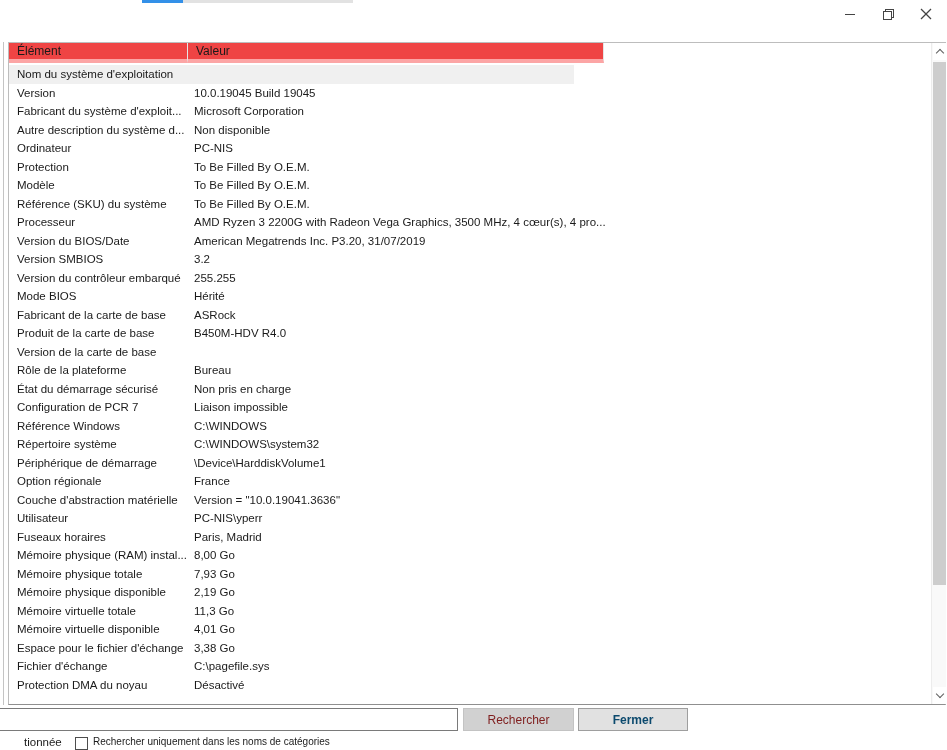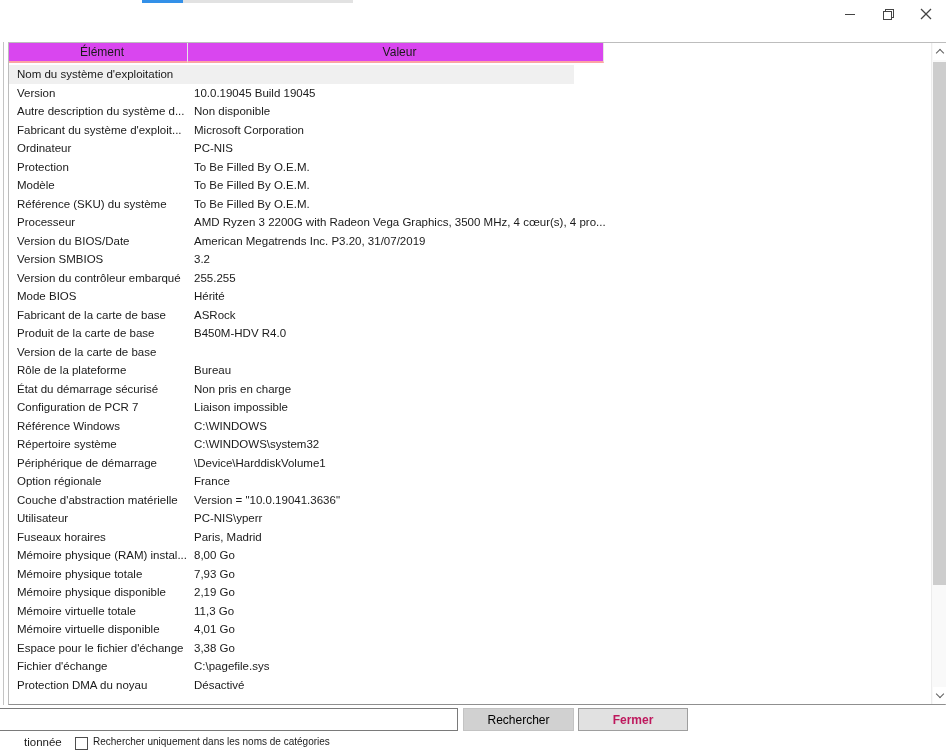--- a/index.html
+++ b/index.html
@@ -18,22 +18,22 @@
   .restore-glyph{position:relative;width:11px;height:11px;display:block;}
   .restore-glyph::before{content:"";position:absolute;right:0;top:0;width:7px;height:7px;border:1px solid #444;}
   .restore-glyph::after{content:"";position:absolute;left:0;bottom:0;width:7px;height:7px;border:1px solid #444;background:#fff;}
   
   .splitter{position:absolute;left:3px;top:42px;width:1px;height:663px;background:#c4c4c4;}
   .list-frame{
     position:absolute;left:8px;top:42px;width:938px;height:663px;
     border:1px solid #bdbdbd;border-bottom-color:#8f8f8f;background:#fff;box-sizing:border-box;
   }
   .lv-header{position:absolute;left:9px;top:43px;height:20px;display:flex;font-size:12px;}
-  .lv-hcell{box-sizing:border-box;border-right:1px solid #e5e5e5;border-bottom:2px solid #fca5a5;
-    display:flex;align-items:center;padding-left:8px;background:#d946ef;white-space:nowrap;justify-content:center;}
+  .lv-hcell{box-sizing:border-box;border-right:1px solid #e5e5e5;border-bottom:4px solid #fca5a5;
+    display:flex;align-items:center;padding-left:8px;background:#ef4444;white-space:nowrap;}
   .lv-hcell.c1{width:179px;}
   .lv-hcell.c2{width:416px;}
   .lv-rows{position:absolute;left:9px;top:63px;width:921px;height:641px;overflow:hidden;padding-top:2px;}
   .row{position:relative;height:18.5px;}
   .row.selected{background:#f0f0f0;width:565px;}
   .cell-el,.cell-val{position:absolute;top:0;line-height:18.5px;font-size:11.5px;white-space:nowrap;}
   .cell-el{left:8px;}
   .cell-val{left:185px;}
   
   .vscroll{position:absolute;left:931px;top:43px;width:15px;height:661px;background:#f9f9f9;border-left:1px solid #ececec;box-sizing:border-box;}
@@ -42,22 +42,22 @@
   .sb-btn.down{bottom:0;}
   .chev{display:inline-block;width:5px;height:5px;border-right:1.4px solid #5f5f5f;border-bottom:1.4px solid #5f5f5f;}
   .chev.up{transform:rotate(-135deg);margin-top:3px;}
   .chev.down{transform:rotate(45deg);margin-bottom:3px;}
   .sb-thumb{position:absolute;left:1px;top:19px;width:13px;height:523px;background:#cdcdcd;}
   
   .search-input{position:absolute;left:-2px;top:708px;width:460px;height:23px;box-sizing:border-box;
     border:1px solid #7a7a7a;background:#fff;font-family:"Liberation Sans",sans-serif;font-size:12px;padding:0 6px;outline:none;}
   .btn{position:absolute;top:708px;height:23px;box-sizing:border-box;font-family:"Liberation Sans",sans-serif;
     font-size:12px;display:flex;align-items:center;justify-content:center;}
-  .btn.search{left:463px;width:111px;background:#d1d1d1;border:1px solid #c3c3c3;color:#000000;}
-  .btn.close{left:578px;width:110px;background:#e1e1e1;border:1px solid #9e9e9e;color:#be185d;font-weight:600;}
+  .btn.search{left:463px;width:111px;background:#d1d1d1;border:1px solid #c3c3c3;color:#7f1d1d;}
+  .btn.close{left:578px;width:110px;background:#e1e1e1;border:1px solid #9e9e9e;color:#0c4a6e;font-weight:600;}
   
   .cut-text{position:absolute;left:0;top:736px;font-size:11.5px;white-space:nowrap;padding-left:24px;}
   .chk{position:absolute;left:75px;top:737px;width:11px;height:11px;border:1px solid #4d4d4d;background:#fff;}
   .chk-label{position:absolute;left:93px;top:736px;font-size:10px;white-space:nowrap;}
 </style>
 </head>
 <body>
 
 <div class="strip blue" style="background: rgb(51, 144, 232);"></div>
 <div class="strip gray" style="background: rgb(226, 226, 226);"></div>
@@ -93,27 +93,27 @@
   <div class="row selected" style="background: rgb(240, 240, 240);">
     <span class="cell-el">Nom du système d'exploitation</span>
   </div>
 
   <div class="row">
     <span class="cell-el">Version</span>
     <span class="cell-val">10.0.19045 Build 19045</span>
   </div>
 
   <div class="row">
+    <span class="cell-el">Fabricant du système d'exploit...</span>
+    <span class="cell-val">Microsoft Corporation</span>
+  </div>
+
+  <div class="row">
     <span class="cell-el">Autre description du système d...</span>
     <span class="cell-val">Non disponible</span>
-  </div>
-
-  <div class="row">
-    <span class="cell-el">Fabricant du système d'exploit...</span>
-    <span class="cell-val">Microsoft Corporation</span>
   </div>
 
   <div class="row">
     <span class="cell-el">Ordinateur</span>
     <span class="cell-val">PC-NIS</span>
   </div>
 
   <div class="row">
     <span class="cell-el">Protection</span>
     <span class="cell-val">To Be Filled By O.E.M.</span>

